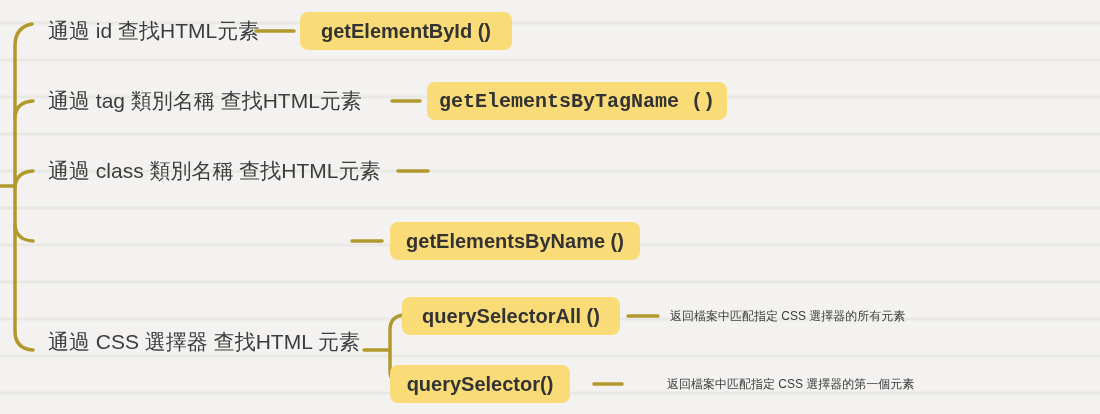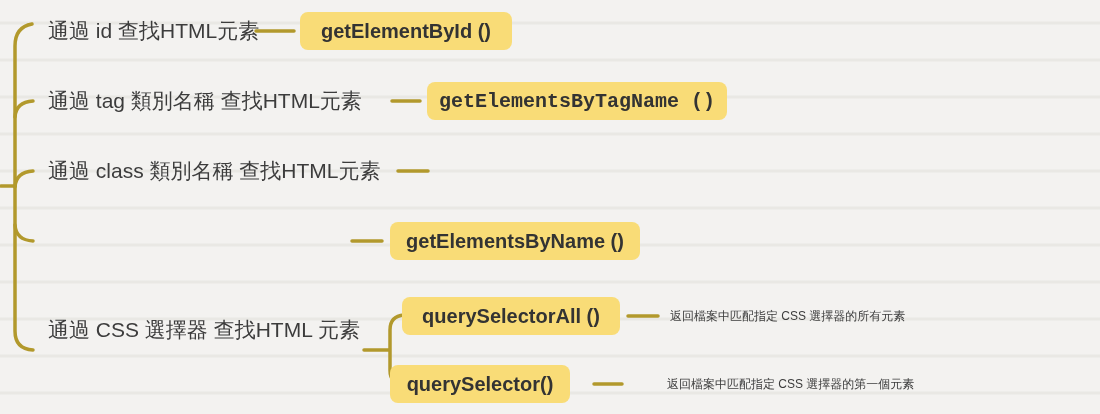--- a/index.html
+++ b/index.html
@@ -100,21 +100,21 @@
     <path d="M 364 350 L 389 350"></path>
     <path d="M 404 315 Q 390 316 390 330 L 390 370 Q 390 384 404 384"></path>
 
     <path d="M 628 316 L 658 316"></path>
     <path d="M 594 384 L 622 384"></path>
   </svg>
 
   <div class="node-label" style="left:38px;top:17px;">通過 id 查找HTML元素</div>
   <div class="node-label" style="left:38px;top:87px;">通過 tag 類別名稱 查找HTML元素</div>
   <div class="node-label" style="left:38px;top:157px;">通過 class 類別名稱 查找HTML元素</div>
-  <div class="node-label" style="left:38px;top:316px;">通過 CSS 選擇器 查找HTML 元素</div>
+  <div class="node-label" style="left:38px;top:328px;">通過 CSS 選擇器 查找HTML 元素</div>
 
   <div class="method-box" style="left:290px;top:12px;min-width:212px;margin-left:10px;">getElementById ()</div>
   <div class="method-box" style="left:427px;top:82px;min-width:286px;font-family:Liberation Mono, monospace;">getElementsByTagName ()</div>
   <div class="method-box" style="left:390px;top:222px;min-width:250px;">getElementsByName ()</div>
   <div class="method-box" style="left:402px;top:297px;min-width:218px;text-align:center;">querySelectorAll ()</div>
   <div class="method-box" style="left:390px;top:365px;min-width:180px;">querySelector()</div>
 
   <div class="desc-label" style="left:670px;top:302px;">返回檔案中匹配指定 CSS 選擇器的所有元素</div>
   <div class="desc-label" style="left:646px;top:370px;margin-left:21px;">返回檔案中匹配指定 CSS 選擇器的第一個元素</div>
 

